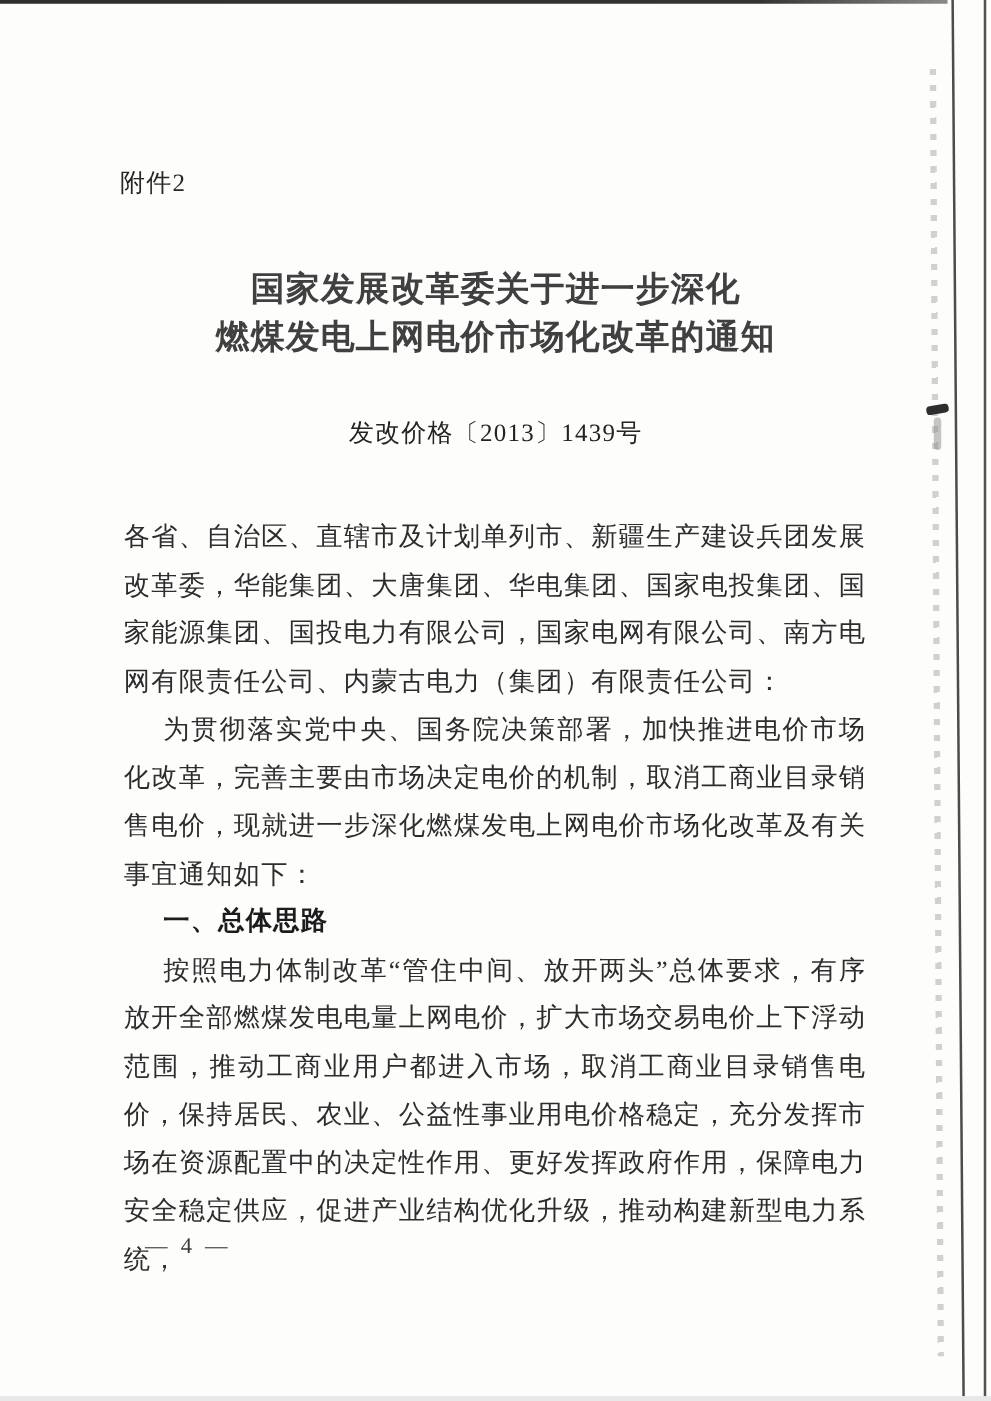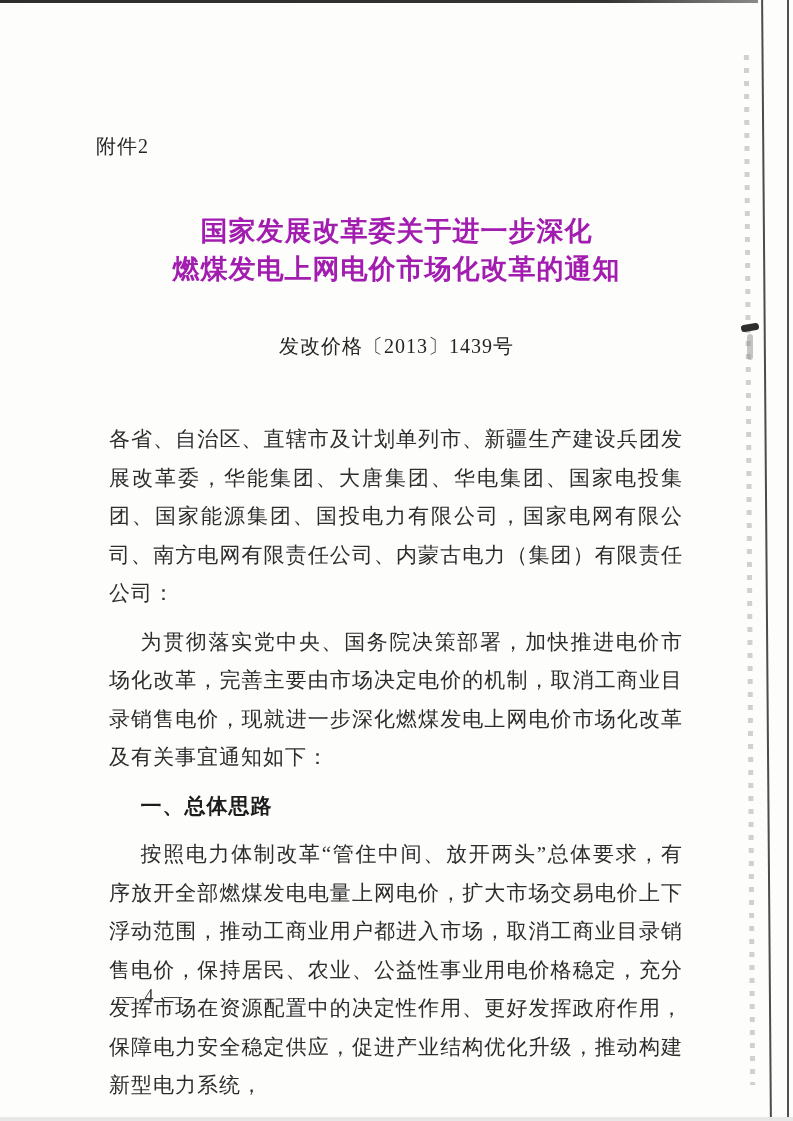--- a/index.html
+++ b/index.html
@@ -56,34 +56,34 @@
   .attachment-label {
     position: absolute; left: 96px; top: 133px;
     font-size: 20px; color: #262626; letter-spacing: 1px;
   }
   .doc-title {
     position: absolute; left: 100px; top: 212px; width: 593px;
     text-align: center;
     font-family: "Liberation Sans", "DejaVu Sans", sans-serif;
     font-weight: 700;
     font-size: 27px; line-height: 38px;
-    color: #a21caf; letter-spacing: 1px;
+    color: #404040; letter-spacing: 1px;
   }
   .doc-number {
     position: absolute; left: 100px; top: 333px; width: 593px;
     text-align: center;
     font-size: 20px; color: #242424; letter-spacing: 1px;
   }
   .doc-body {
     position: absolute; left: 99px; top: 410px; width: 594px;
     font-size: 21px; line-height: 38.5px;
     color: #2d2d2d; letter-spacing: 1px;
     text-align: justify;
   }
-  .doc-body p { margin: 10px; }
+  .doc-body p { margin: 0; }
   .indent { text-indent: 1.5em; }
   .section-heading {
     font-family: "Liberation Sans", "DejaVu Sans", sans-serif;
     font-weight: 700;
     color: #1c1c1c;
   }
   .page-number {
     position: absolute; left: 116px; top: 986px;
     font-size: 18px; color: #3a3a3a; letter-spacing: 3px;
   }

